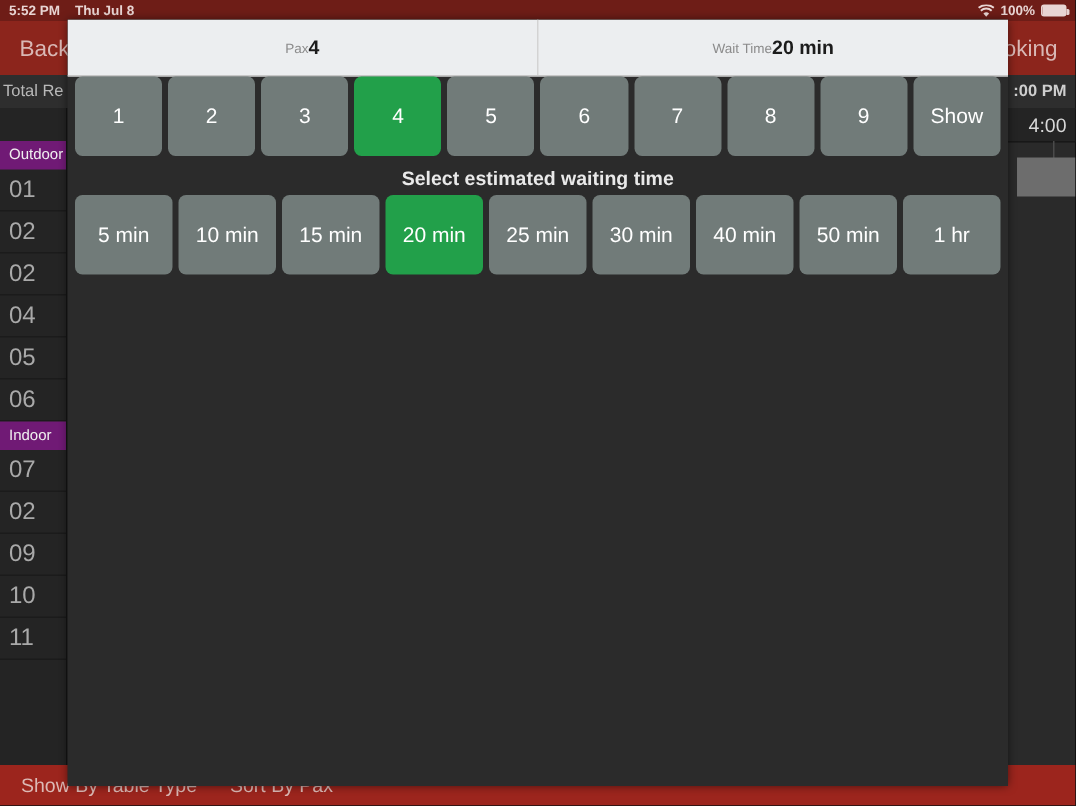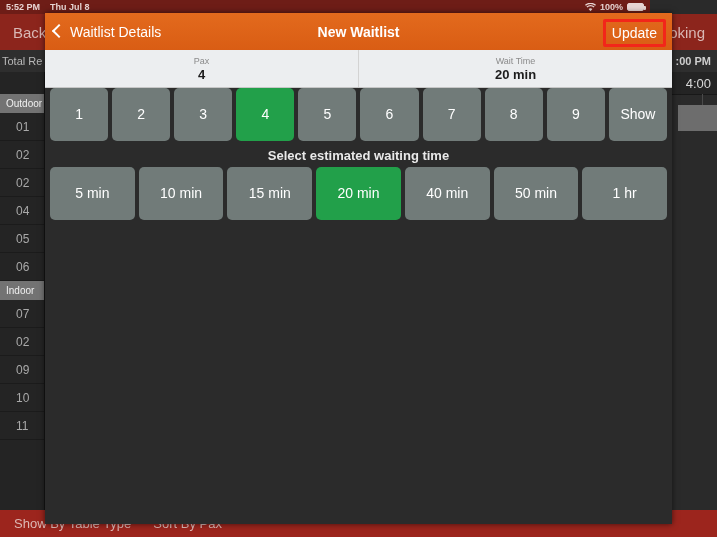--- a/index.html
+++ b/index.html
@@ -24,21 +24,21 @@
 
   
   .bg-root {
     position: absolute;
     inset: 0;
     background: #2a2a2a;
   }
   .bg-statusbar {
     position: absolute;
     left: 0; top: 0;
-    width: 650px; height: 14px;
+    width: 717px; height: 14px;
     background: #6e1d17;
     display: flex;
     align-items: center;
     color: #e8d5d3;
     font-size: 9px;
     font-weight: bold;
     padding: 0 6px;
     box-sizing: border-box;
   }
   .sb-time { margin-right: 10px; }
@@ -126,35 +126,35 @@
     position: absolute;
     left: 0; top: 72px;
     width: 45px;
     bottom: 27px;
     background: #242424;
     border-right: 1px solid #151515;
     box-sizing: border-box;
   }
   .side-group {
     height: 19px;
-    background: #737373;
+    background: #701a75;
     color: #f0f0f0;
     font-size: 10px;
     display: flex;
     align-items: center;
     padding-left: 6px;
     box-sizing: border-box;
   }
   .side-row {
     height: 28px;
     color: #a9a9a9;
-    font-size: 12px;
-    display: flex;
-    align-items: center;
-    padding-left: 16px;
+    font-size: 16px;
+    display: flex;
+    align-items: center;
+    padding-left: 6px;
     border-bottom: 1px solid #1b1b1b;
     box-sizing: border-box;
   }
   .side-spacer { height: 22px; }
 
   .bg-bottombar {
     position: absolute;
     left: 0; bottom: 0;
     width: 717px; height: 27px;
     background: #9c251d;
@@ -224,21 +224,20 @@
 
   .summary {
     height: 37px;
     background: #eceef0;
     display: flex;
     border-bottom: 1px solid #c7c7c7;
   }
   .sum-cell {
     flex: 1;
     display: flex;
-    flex-direction: column;
     align-items: center;
     justify-content: center;
     border-right: 1px solid #d3d3d3;
   }
   .sum-cell:last-child { border-right: none; }
   .sum-label {
     font-size: 9px;
     color: #8b8b8b;
     line-height: 12px;
   }
@@ -343,30 +342,20 @@
     </div>
 
     <div class="bg-bottombar">
       <span>Show By Table Type</span>
       <span>Sort By Pax</span>
     </div>
   </div>
 
   <div class="modal">
 
-    <div class="modal-nav">
-      <span class="nav-back">
-        <span class="chev"></span>
-        <span>Waitlist Details</span>
-      </span>
-      <span class="nav-title">New Waitlist</span>
-      <span class="nav-update-wrap">
-        <span class="nav-update">Update</span>
-      </span>
-    </div>
 
     <div class="summary">
       <div class="sum-cell">
         <span class="sum-label">Pax</span>
         <span class="sum-value">4</span>
       </div>
       <div class="sum-cell">
         <span class="sum-label">Wait Time</span>
         <span class="sum-value">20 min</span>
       </div>
@@ -386,20 +375,22 @@
       <div class="tile">Show</div>
     </div>
 
     <div class="section-title">Select estimated waiting time</div>
 
     <div class="btn-row">
       <div class="tile">5 min</div>
       <div class="tile">10 min</div>
       <div class="tile">15 min</div>
       <div class="tile selected">20 min</div>
+      <div class="tile">25 min</div>
+      <div class="tile">30 min</div>
       <div class="tile">40 min</div>
       <div class="tile">50 min</div>
       <div class="tile">1 hr</div>
     </div>
 
     <div class="modal-body-fill"></div>
   </div>
 
 </div>
 

